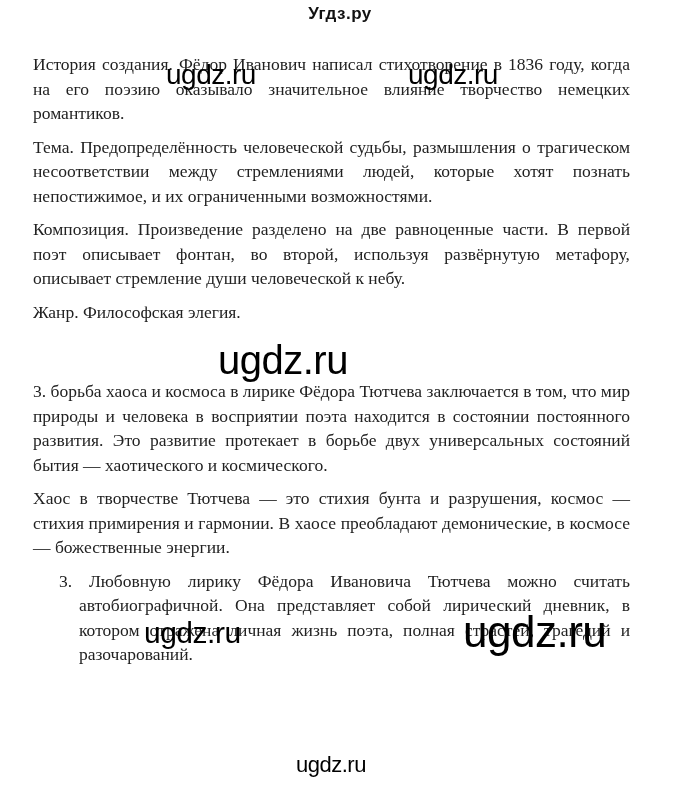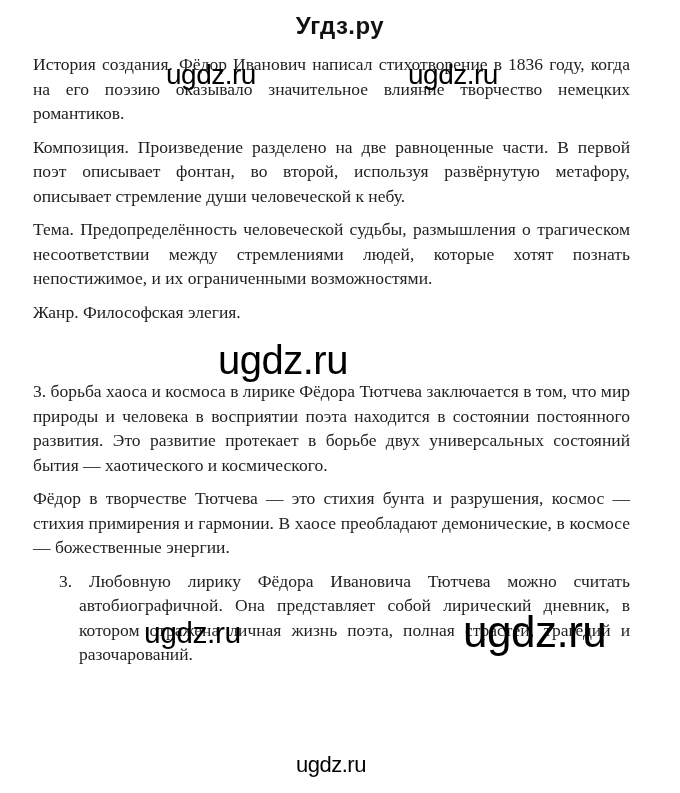--- a/index.html
+++ b/index.html
@@ -9,27 +9,27 @@
     }
     body {
       width: 680px;
       height: 793px;
       position: relative;
       overflow: hidden;
       color: #1a1a1a;
     }
     .site-title {
       position: absolute;
-      top: 12px;
+      top: 4px;
       left: 0;
       width: 680px;
       text-align: center;
       font-family: "Liberation Sans", sans-serif;
       font-weight: bold;
-      font-size: 24px;
+      font-size: 17px;
       color: #111;
       letter-spacing: 0.5px;
     }
     .doc {
       position: absolute;
       left: 33px;
       top: 52px;
       width: 597px;
       font-family: "Liberation Serif", serif;
       font-size: 17.5px;
@@ -67,26 +67,26 @@
     .wm-5 { left: 463px; top: 607px; font-size: 44px; }
     .wm-6 { left: 296px; top: 752px; font-size: 22px; }
   </style>
 </head>
 <body>
 
 <div class="site-title">Угдз.ру</div>
 
 <div class="doc">
   <p>История создания. Фёдор Иванович написал стихотворение в 1836 году, когда на его поэзию оказывало значительное влияние творчество немецких романтиков.</p>
+  <p>Тема. Предопределённость человеческой судьбы, размышления о трагическом несоответствии между стремлениями людей, которые хотят познать непостижимое, и их ограниченными возможностями.</p>
   <p>Композиция. Произведение разделено на две равноценные части. В первой поэт описывает фонтан, во второй, используя развёрнутую метафору, описывает стремление души человеческой к небу.</p>
-  <p>Тема. Предопределённость человеческой судьбы, размышления о трагическом несоответствии между стремлениями людей, которые хотят познать непостижимое, и их ограниченными возможностями.</p>
   <p>Жанр. Философская элегия.</p>
   <div class="spacer-wm"></div>
   <p>3.  борьба хаоса и космоса в лирике Фёдора Тютчева заключается в том, что мир природы и человека в восприятии поэта находится в состоянии постоянного развития.  Это развитие протекает в борьбе двух универсальных состояний бытия — хаотического и космического.</p>
-  <p>Фёдор в творчестве Тютчева — это стихия бунта и разрушения, космос — стихия примирения и гармонии. В хаосе преобладают демонические, в космосе — божественные энергии.</p>
+  <p>Хаос в творчестве Тютчева — это стихия бунта и разрушения, космос — стихия примирения и гармонии. В хаосе преобладают демонические, в космосе — божественные энергии.</p>
   <p class="indented">3. Любовную лирику Фёдора Ивановича Тютчева можно считать автобиографичной. Она представляет собой лирический дневник, в котором отражена личная жизнь поэта, полная страстей, трагедий и разочарований.</p>
 </div>
 
 <div class="wm wm-1">ugdz.ru</div>
 <div class="wm wm-2">ugdz.ru</div>
 <div class="wm wm-3">ugdz.ru</div>
 <div class="wm wm-4">ugdz.ru</div>
 <div class="wm wm-5">ugdz.ru</div>
 <div class="wm wm-6">ugdz.ru</div>
 

